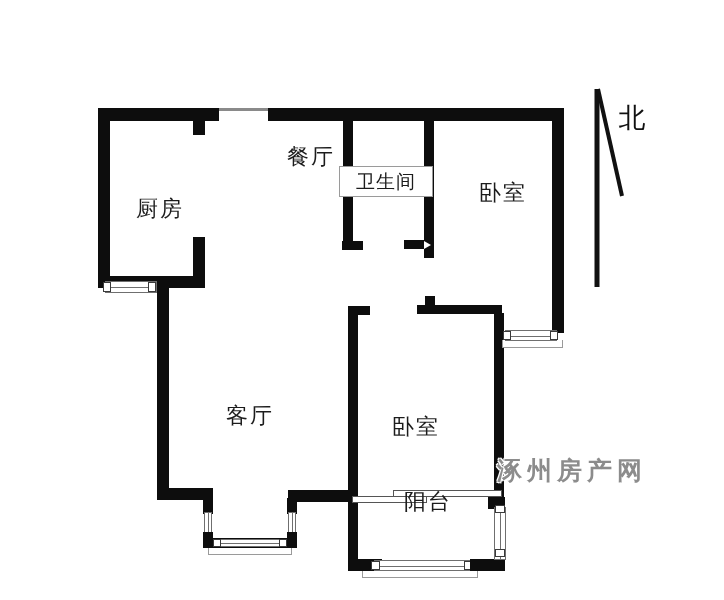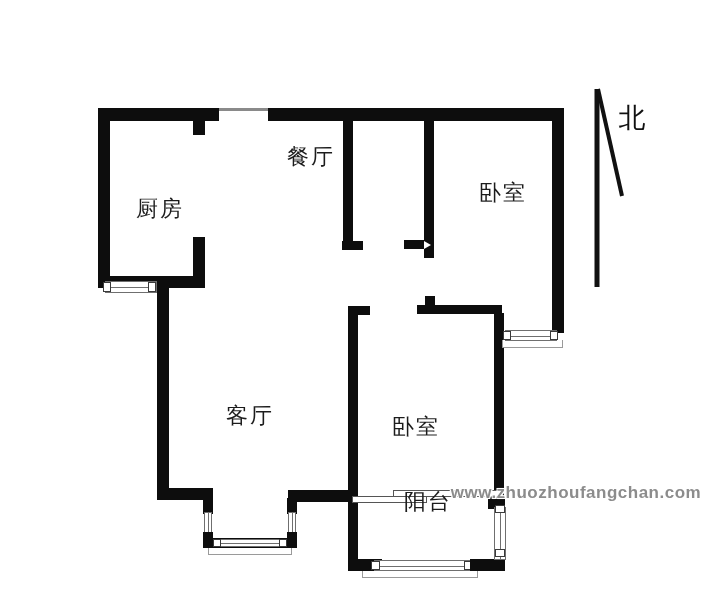--- a/index.html
+++ b/index.html
@@ -105,20 +105,21 @@
   <div class="slide" style="left:393px;top:490px;width:109px;height:7px;"></div>
 
   <svg id="compass-svg" width="70" height="220" viewBox="0 0 70 220">
     <line x1="17" y1="9" x2="17" y2="207" stroke="#111" stroke-width="5"></line>
     <line x1="18" y1="9" x2="42" y2="116" stroke="#111" stroke-width="4"></line>
   </svg>
   <div id="north-label" style="left:632px;top:118px;">北</div>
 
   <div class="room-label" style="left:160px;top:209px;">厨房</div>
   <div class="room-label" style="left:311px;top:157px;text-align:center;">餐厅</div>
+  <div class="bath-box">卫生间</div>
   <div class="room-label" style="left:503px;top:193px;">卧室</div>
   <div class="room-label" style="left:250px;top:416px;">客厅</div>
   <div class="room-label" style="left:416px;top:427px;">卧室</div>
   <div class="room-label" style="left:428px;top:502px;">阳台</div>
 
-  <div class="wm" id="wm-url">www.zhuozhoufangchan.com</div>
+  <div class="wm" id="wm-name">涿州房产网</div>
 
 </div>
 
 </body></html>

